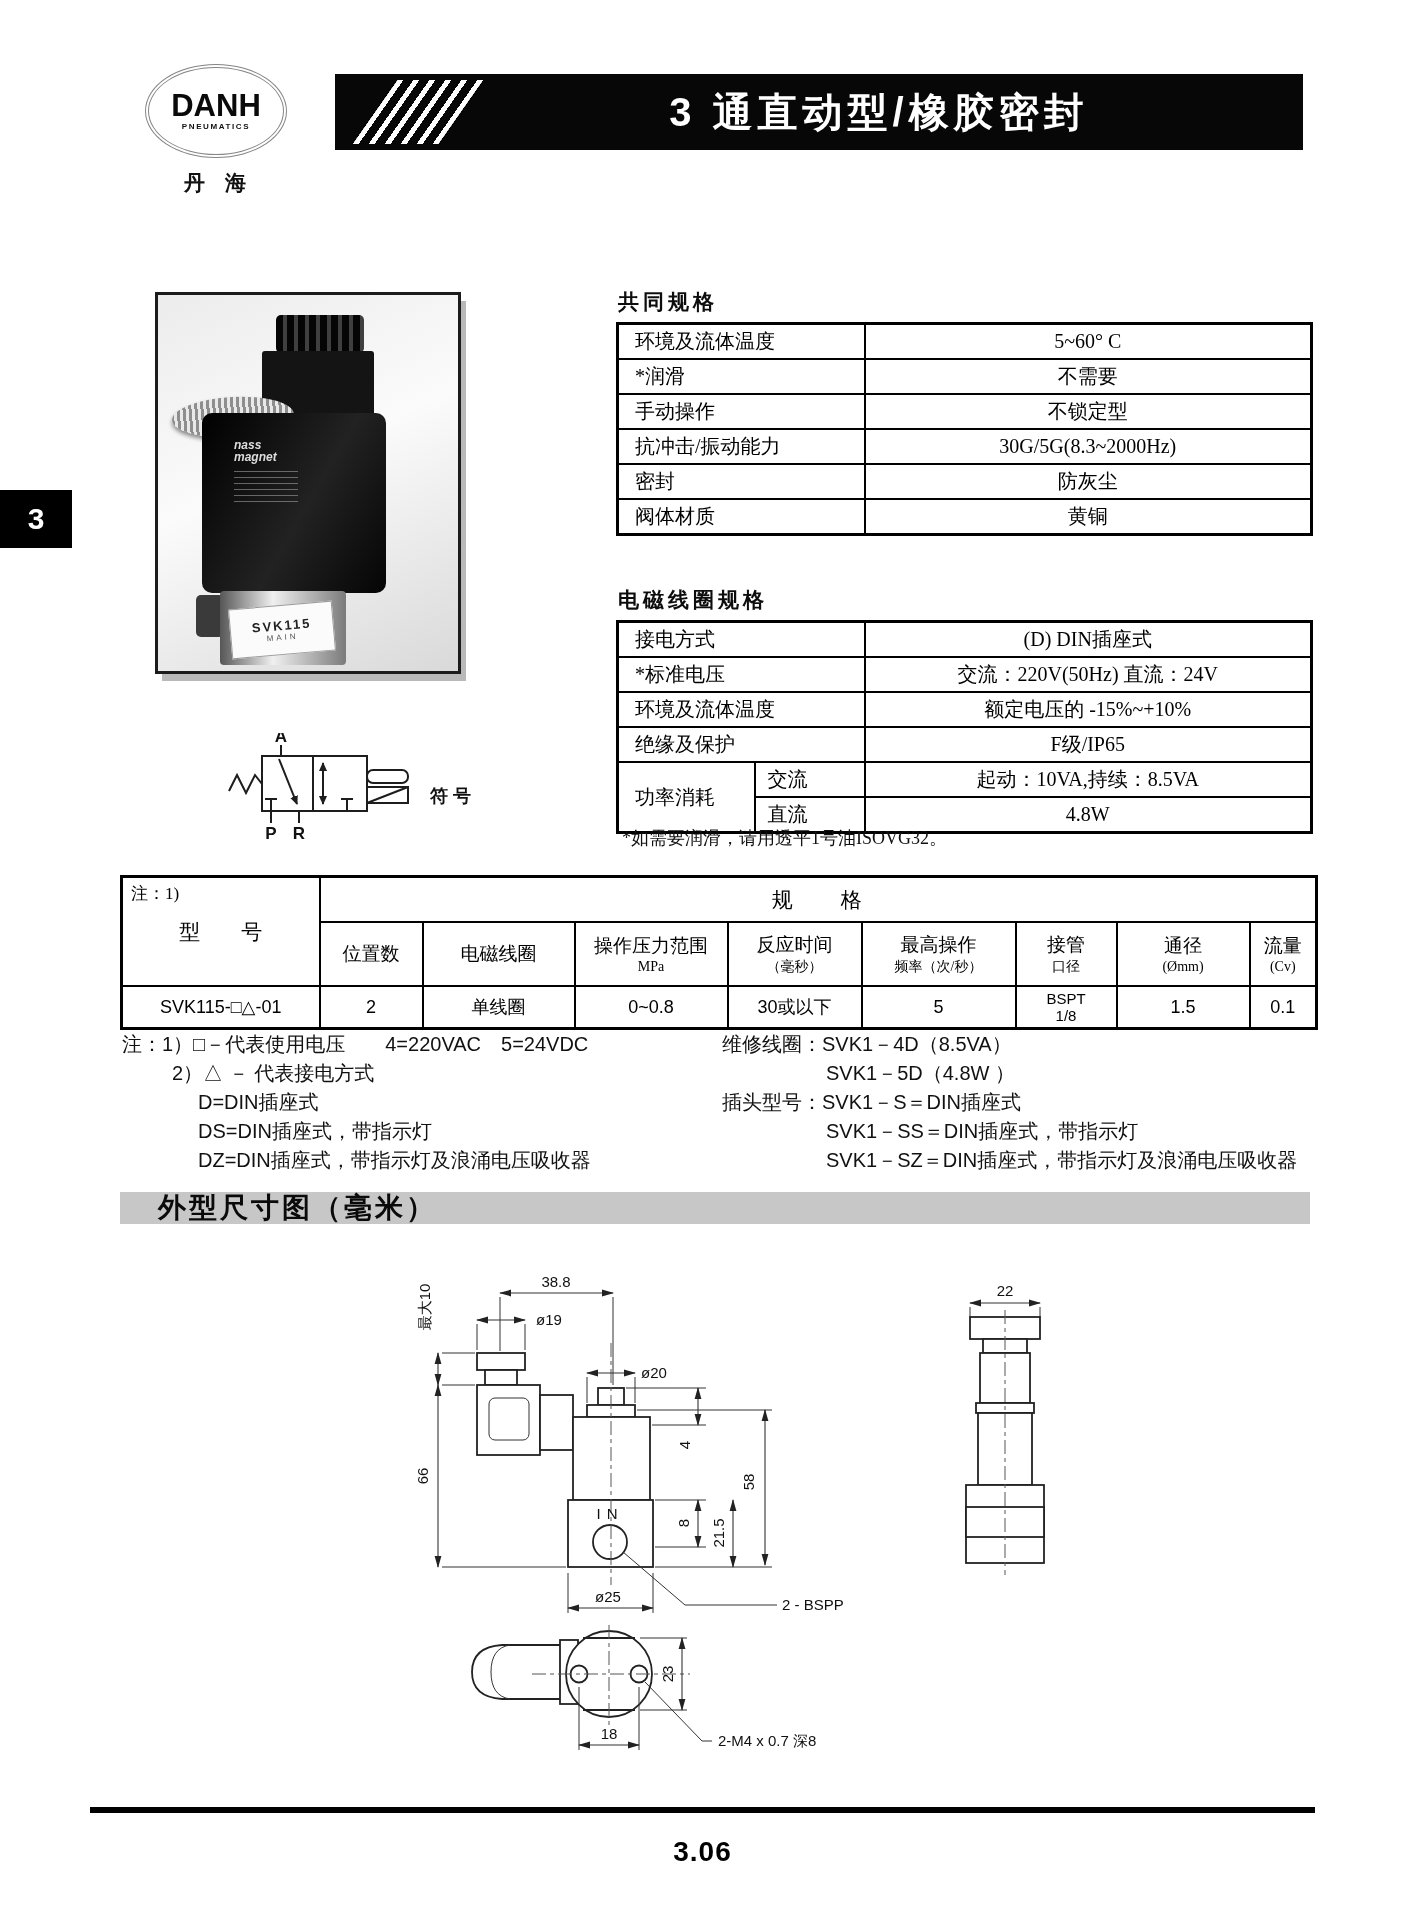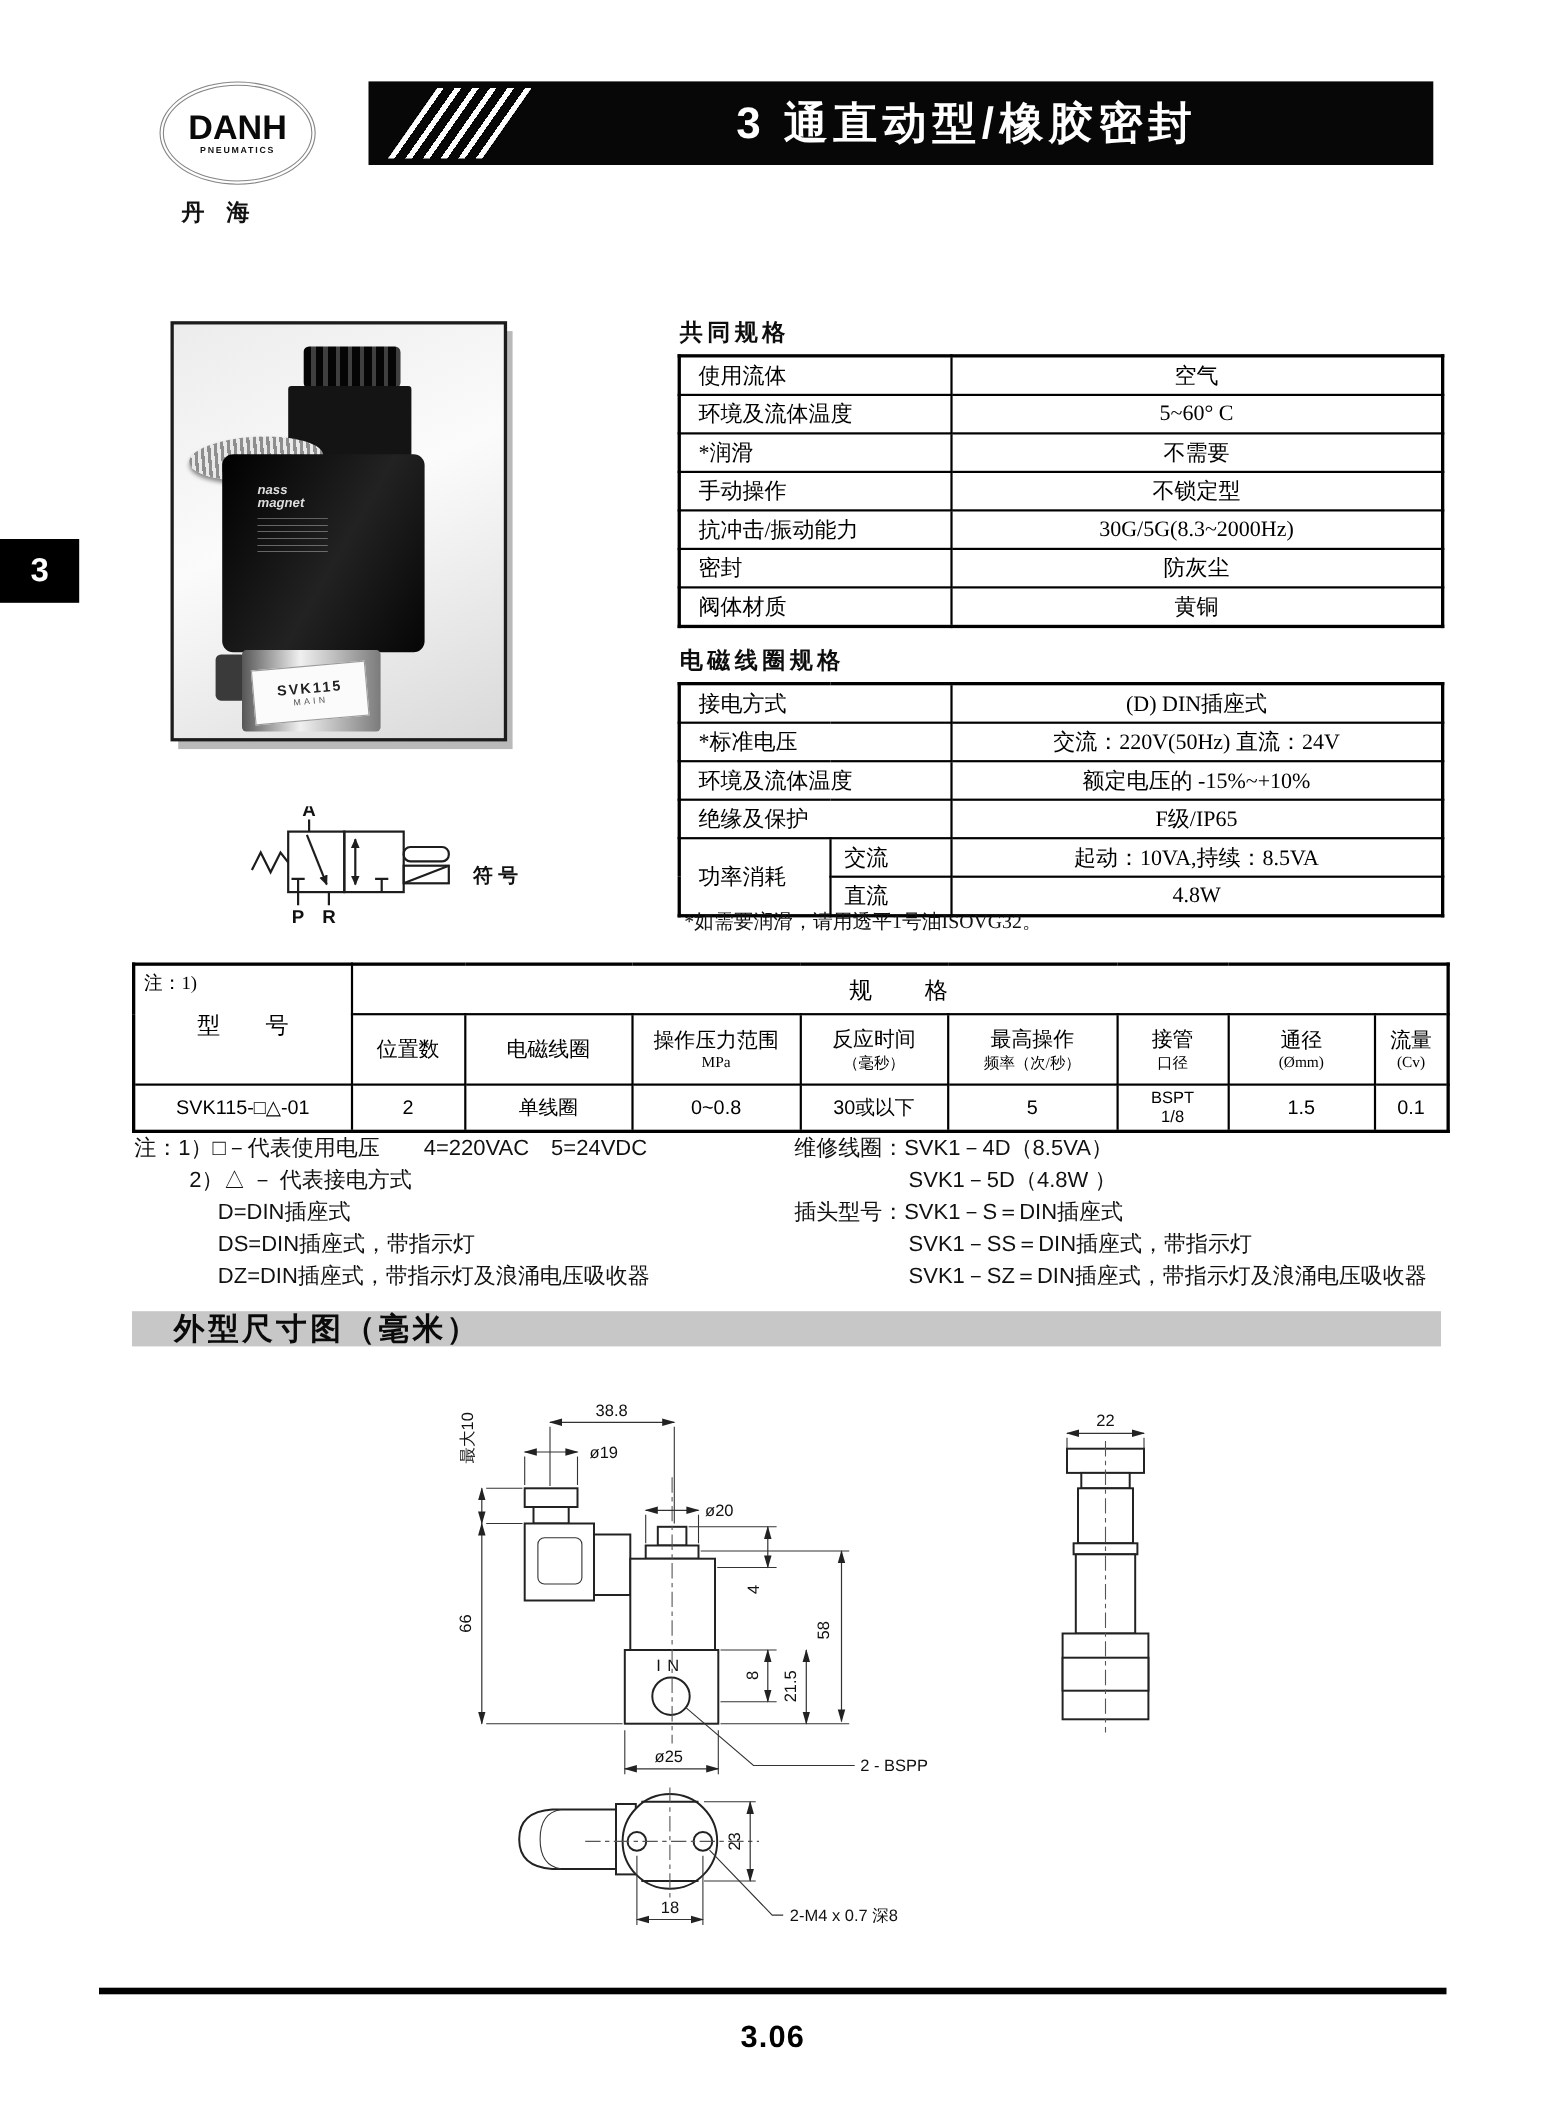--- a/index.html
+++ b/index.html
@@ -1,20 +1,20 @@
 <!DOCTYPE html>
 <html><head>
 <meta charset="utf-8">
 <style>
   html,body{margin:0;padding:0;background:#fff;}
   .page{position:relative;width:1425px;height:1920px;background:#fff;overflow:hidden;
         font-family:"Liberation Sans",sans-serif;color:#000;}
 
   
-  .logo{position:absolute;left:145px;top:74px;width:140px;}
+  .logo{position:absolute;left:145px;top:64px;width:140px;text-align:center;}
   .logo-oval{width:134px;height:86px;border:4px double #858585;border-radius:50%;
              display:flex;flex-direction:column;align-items:center;justify-content:center;background:#fff;}
   .logo-brand{font-size:31px;font-weight:900;letter-spacing:0px;color:#0a0a0a;line-height:30px;}
   .logo-sub{font-size:8px;font-weight:bold;letter-spacing:1.6px;color:#111;margin-top:1px;}
   .logo-cn{margin-top:11px;font-size:21px;font-weight:600;letter-spacing:20px;padding-left:20px;color:#111;}
 
   
   .banner{position:absolute;left:335px;top:74px;width:968px;height:76px;background:#070707;}
   .banner-stripes{position:absolute;left:40px;top:6px;bottom:6px;width:86px;
         transform:skewX(-35deg);
@@ -143,24 +143,20 @@
     </div>
   </div>
 
   <div class="sec-heading" style="left:618px;top:288px;">共同规格</div>
   <table class="spec" style="left:616px;top:322px;">
     <colgroup>
         <col style="width:247px">
         <col style="width:447px">
       </colgroup>
     <tbody>
-        <tr>
-      <td class="lbl">使用流体</td>
-      <td class="val">空气</td>
-        </tr>
     <tr>
       <td class="lbl">环境及流体温度</td>
       <td class="val">5~60° C</td>
         </tr>
     <tr>
       <td class="lbl">*润滑</td>
       <td class="val">不需要</td>
         </tr>
     <tr>
       <td class="lbl">手动操作</td>

